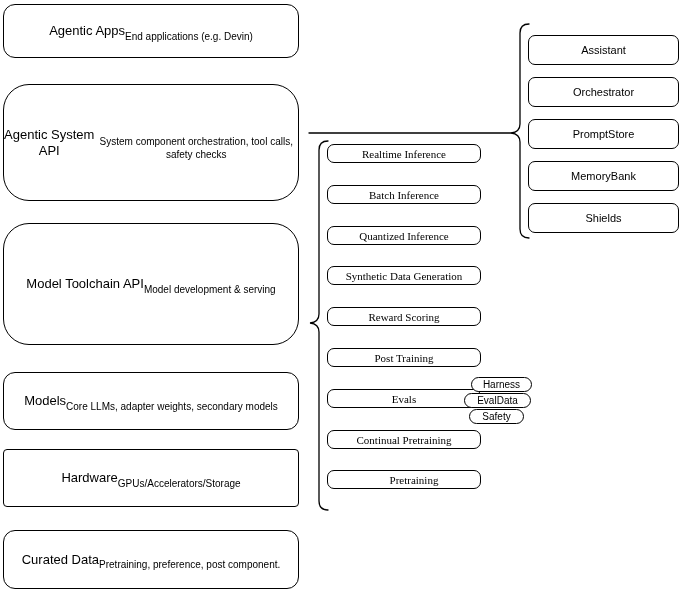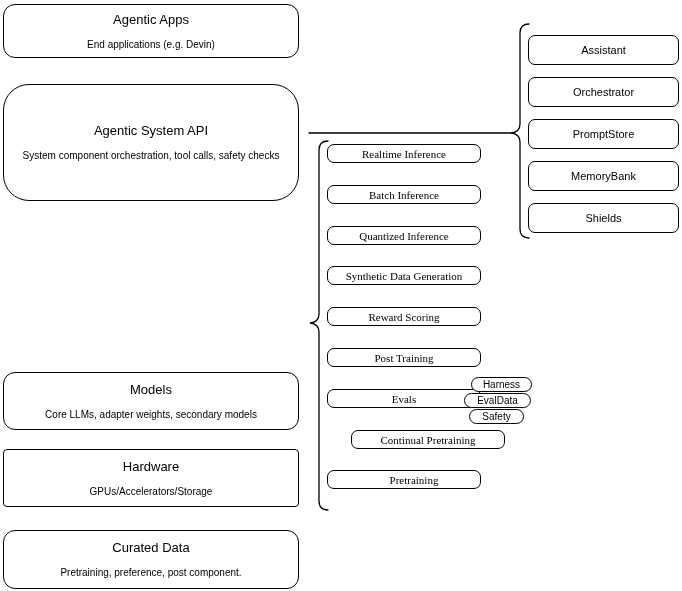--- a/index.html
+++ b/index.html
@@ -19,21 +19,21 @@
     pointer-events: none;
   }
   .bigbox {
     position: absolute;
     left: 3px;
     width: 296px;
     border: 1.3px solid #000000;
     background: #ffffff;
     box-sizing: border-box;
     display: flex;
-    flex-direction: column;
+    flex-direction: row;
     align-items: center;
     justify-content: center;
     text-align: center;
   }
   .bigbox .title { font-size: 13px; line-height: 16px; }
   .bigbox .subtitle { font-size: 10px; line-height: 13px; margin-top: 10px; }
   .node {
     position: absolute;
     border: 1.3px solid #000000;
     border-radius: 7px;
@@ -74,20 +74,24 @@
   <div class="bigbox" style="top:4px; height:54px; border-radius:12px;">
     <div class="title">Agentic Apps</div>
     <div class="subtitle">End applications (e.g. Devin)</div>
   </div>
 
   <div class="bigbox" style="top:84px; height:117px; border-radius:26px;">
     <div class="title">Agentic System API</div>
     <div class="subtitle">System component orchestration, tool calls, safety checks</div>
   </div>
 
+  <div class="bigbox" style="top:223px; height:122px; border-radius:26px;">
+    <div class="title">Model Toolchain API</div>
+    <div class="subtitle">Model development &amp; serving</div>
+  </div>
 
   <div class="bigbox" style="top:372px; height:58px; border-radius:12px;">
     <div class="title">Models</div>
     <div class="subtitle">Core LLMs, adapter weights, secondary models</div>
   </div>
 
   <div class="bigbox" style="top:449px; height:58px; border-radius:4px;">
     <div class="title">Hardware</div>
     <div class="subtitle">GPUs/Accelerators/Storage</div>
   </div>
@@ -97,21 +101,21 @@
     <div class="subtitle">Pretraining, preference, post component.</div>
   </div>
 
   <div class="node mid" style="top:144px;">Realtime Inference</div>
   <div class="node mid" style="top:185px;">Batch Inference</div>
   <div class="node mid" style="top:226px;">Quantized Inference</div>
   <div class="node mid" style="top:266px;">Synthetic Data Generation</div>
   <div class="node mid" style="top:307px;">Reward Scoring</div>
   <div class="node mid" style="top:348px;">Post Training</div>
   <div class="node mid" style="top:389px;">Evals</div>
-  <div class="node mid" style="top:430px;margin-left:24px;">Continual Pretraining</div>
+  <div class="node mid" style="top:430px;">Continual Pretraining</div>
   <div class="node mid" style="top:470px;padding-left:20px;">Pretraining</div>
 
   <div class="pill" style="left:471px; top:377px; width:61px; height:15px;">Harness</div>
   <div class="pill" style="left:464px; top:393px; width:67px; height:15px;">EvalData</div>
   <div class="pill" style="left:469px; top:409px; width:55px; height:15px;">Safety</div>
 
   <div class="node right" style="top:35px;">Assistant</div>
   <div class="node right" style="top:77px;">Orchestrator</div>
   <div class="node right" style="top:119px;">PromptStore</div>
   <div class="node right" style="top:161px;">MemoryBank</div>

